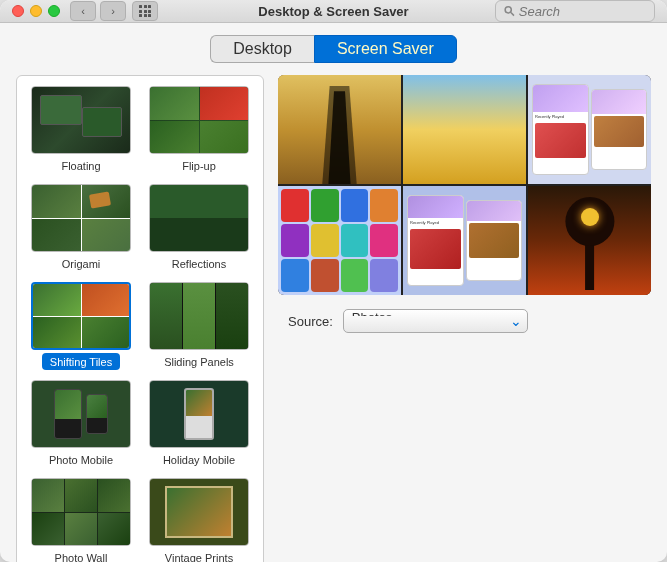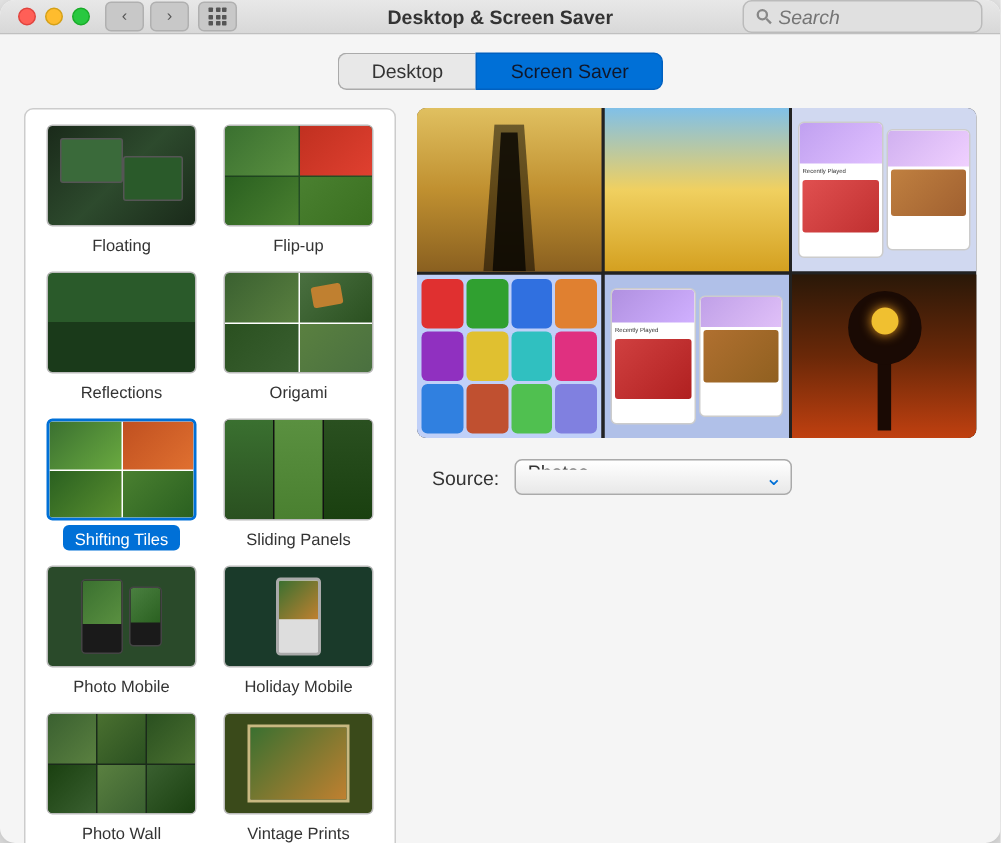--- a/index.html
+++ b/index.html
@@ -146,36 +146,36 @@
 
     
     .segmented-control {
       display: flex;
       justify-content: center;
       margin-bottom: 12px;
     }
 
     .seg-btn {
       padding: 4px 22px;
-      font-size: 13px;
+      font-size: 16px;
       border: 1px solid #aaa;
       background: #e8e8e8;
       cursor: pointer;
       color: #333;
     }
 
     .seg-btn.left {
       border-radius: 6px 0 0 6px;
       border-right: none;
     }
 
     .seg-btn.right {
       border-radius: 0 6px 6px 0;
       background: #0070d7;
-      color: #0f172a;
+      color: #fef9c3;
       border: 1px solid #0060c0;
     }
 
     
     .main-panel {
       display: flex;
       gap: 14px;
       flex: 1;
     }
 
@@ -487,40 +487,40 @@
                 </div>
               </div>
             </div>
             <div class="saver-label-wrap">
               <span class="saver-label">Flip-up</span>
             </div>
           </div>
 
           <div class="saver-item">
             <div class="saver-thumb">
-              <div class="thumb-reflections"></div>
-            </div>
-            <div class="saver-label-wrap">
-              <span class="saver-label">Reflections</span>
-            </div>
-          </div>
-
-          <div class="saver-item">
-            <div class="saver-thumb">
               <div class="thumb-grid-2x2">
                 <div class="thumb-cell thumb-cell-b1"></div>
                 <div class="thumb-cell thumb-cell-b2" style="position:relative">
                   <div style="position:absolute;top:8px;left:8px;width:20px;height:14px;background:#c08030;border-radius:2px;transform:rotate(-10deg)"></div>
                 </div>
                 <div class="thumb-cell thumb-cell-b3"></div>
                 <div class="thumb-cell thumb-cell-b4"></div>
               </div>
             </div>
             <div class="saver-label-wrap">
               <span class="saver-label">Origami</span>
+            </div>
+          </div>
+
+          <div class="saver-item">
+            <div class="saver-thumb">
+              <div class="thumb-reflections"></div>
+            </div>
+            <div class="saver-label-wrap">
+              <span class="saver-label">Reflections</span>
             </div>
           </div>
 
           <div class="saver-item selected">
             <div class="saver-thumb" style="border-color:#0070d7;border-width:2px">
               <div class="thumb-grid-2x2">
                 <div class="thumb-cell" style="background:linear-gradient(135deg,#3a7030,#6aaa40)"></div>
                 <div class="thumb-cell" style="background:linear-gradient(135deg,#c05020,#e07030)"></div>
                 <div class="thumb-cell" style="background:linear-gradient(135deg,#2a6020,#5a9030)"></div>
                 <div class="thumb-cell" style="background:linear-gradient(135deg,#4a8030,#2a6020)"></div>

